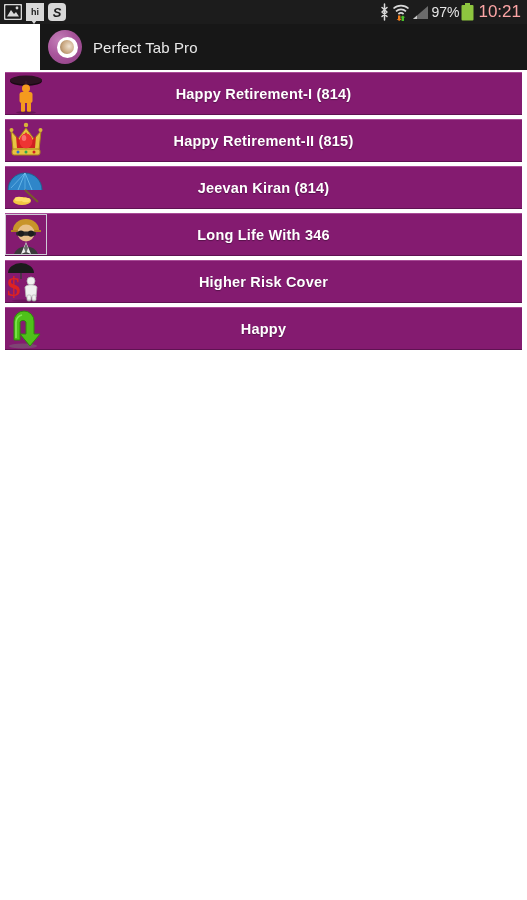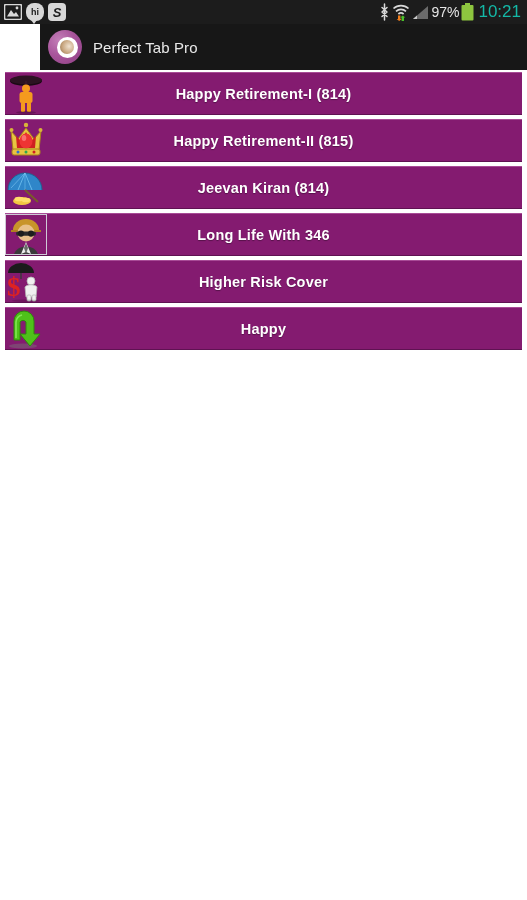--- a/index.html
+++ b/index.html
@@ -37,21 +37,21 @@
     gap: 2px;
     flex: 0 0 auto;
   }
   .sb-icon {
     display: inline-flex;
     align-items: center;
     justify-content: center;
   }
   .notif-badge {
     width: 18px; height: 18px;
-    border-radius: 8px;
+    border-radius: 0;
     background: #d8d8d8;
     color: #1c1c1c;
     font-size: 9px;
     font-weight: bold;
     display: flex;
     align-items: center;
     justify-content: center;
     position: relative;
   }
   .notif-badge::after {
@@ -74,21 +74,21 @@
     display: flex;
     align-items: center;
     justify-content: center;
   }
   .battery-pct {
     color: #e6e6e6;
     font-size: 14px;
     letter-spacing: 0px;
   }
   .clock {
-    color: #14b8a6;
+    color: #fca5a5;
     font-size: 17px;
     margin-left: 2px;
   }
 
   
   .app-bar {
     height: 46px;
     background: #171717;
     display: flex;
     align-items: center;

